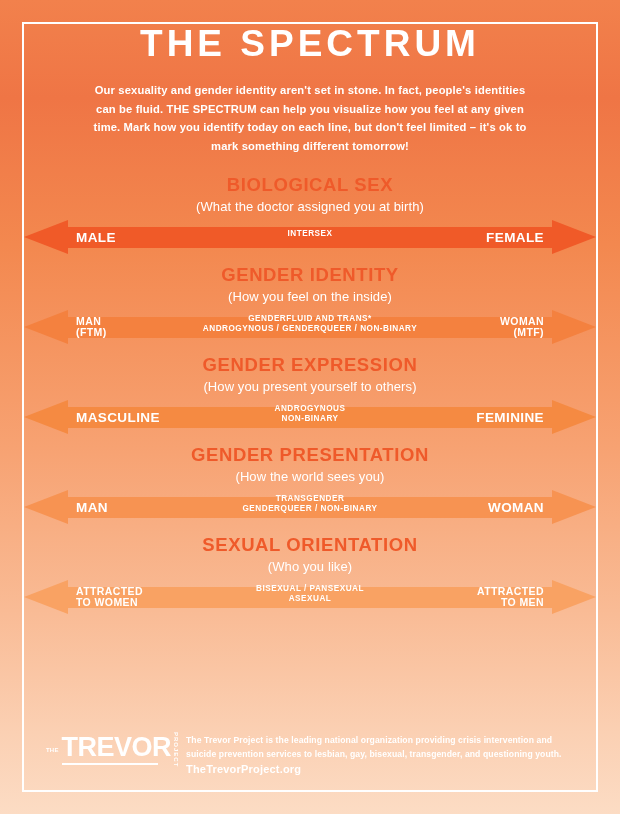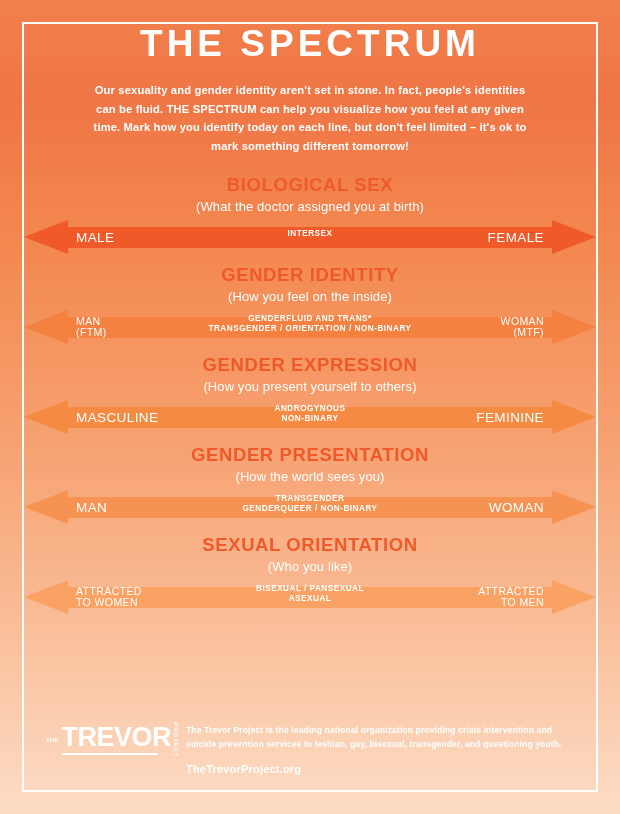--- a/index.html
+++ b/index.html
@@ -102,21 +102,21 @@
     top: 7px;
     height: 21px;
     display: flex;
     align-items: center;
     justify-content: space-between;
     box-sizing: border-box;
     padding: 0 8px;
   }
   .end-label {
     color: #ffffff;
-    font-weight: normal;
+    font-weight: bold;
     font-size: 13.5px;
     letter-spacing: 0.4px;
     line-height: 1.12;
     white-space: pre-line;
     text-align: left;
   }
   .end-label.right { text-align: right; }
   .end-label.small { font-size: 10.5px; }
   .mid-label {
     position: absolute;
@@ -190,21 +190,20 @@
     font-size: 8.6px;
     font-weight: bold;
     line-height: 1.55;
     padding-top: 6px;
     letter-spacing: 0.1px;
   }
   .foot-url {
     color: #ffffff;
     font-size: 11px;
     font-weight: bold;
-    margin-top: 10px;
     letter-spacing: 0.2px;
   }
 </style>
 </head>
 <body>
 
 <div class="poster">
   <div class="inner">
 
     <div class="header">
@@ -239,21 +238,21 @@
           <div class="arrow-head right" style="border-left:44px solid #f4813f;"></div>
           <div class="bar" style="background:#f4813f;"></div>
           <div class="bar-labels">
             <div class="end-label small">MAN
 (FTM)</div>
             <div class="end-label small right">WOMAN
 (MTF)</div>
           </div>
           <div class="mid-label">
             <span>GENDERFLUID AND TRANS*</span>
-            <span>TRANSGENDER / ORIENTATION / NON-BINARY</span>
+            <span>ANDROGYNOUS / GENDERQUEER / NON-BINARY</span>
           </div>
         </div>
       </div>
 
       <div class="section">
         <div class="sec-title">GENDER EXPRESSION</div>
         <div class="sec-sub">(How you present yourself to others)</div>
         <div class="bar-wrap">
           <div class="arrow-head left" style="border-right:44px solid #f58a42;"></div>
           <div class="arrow-head right" style="border-left:44px solid #f58a42;"></div>

